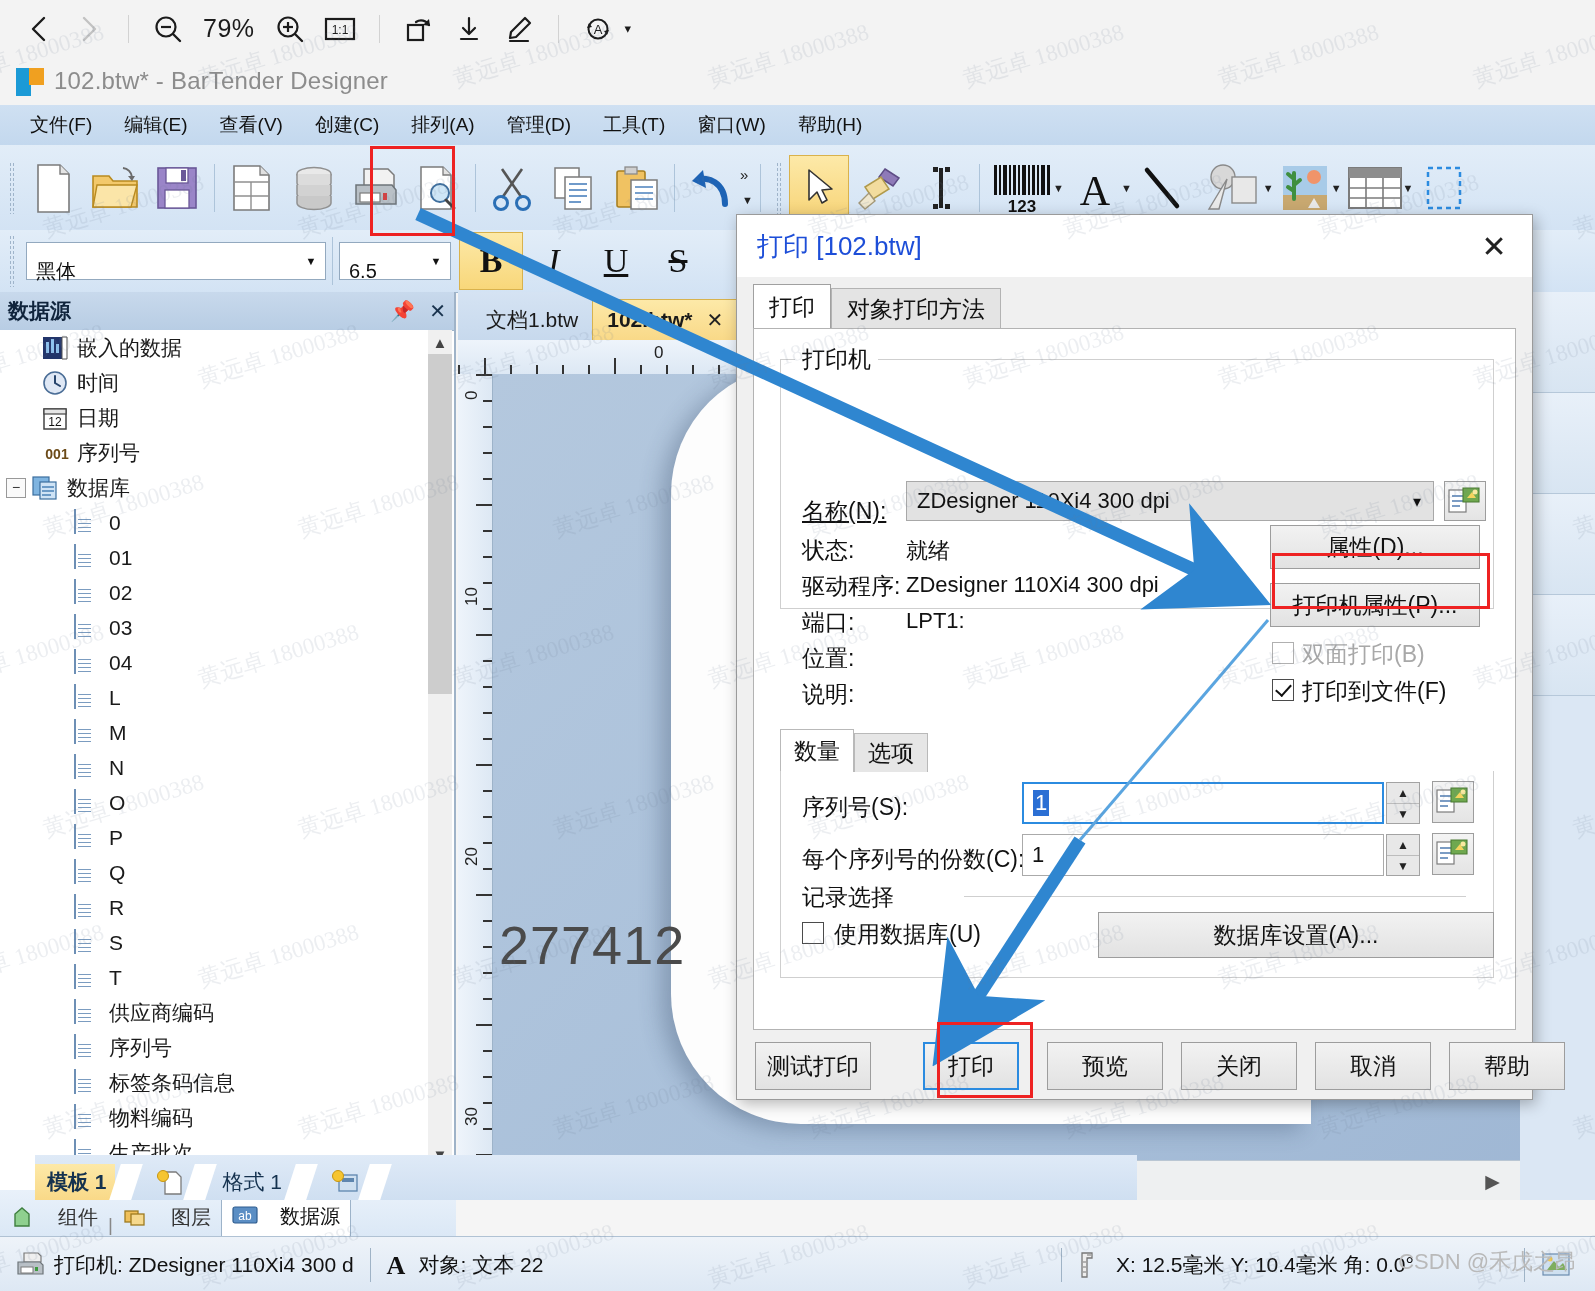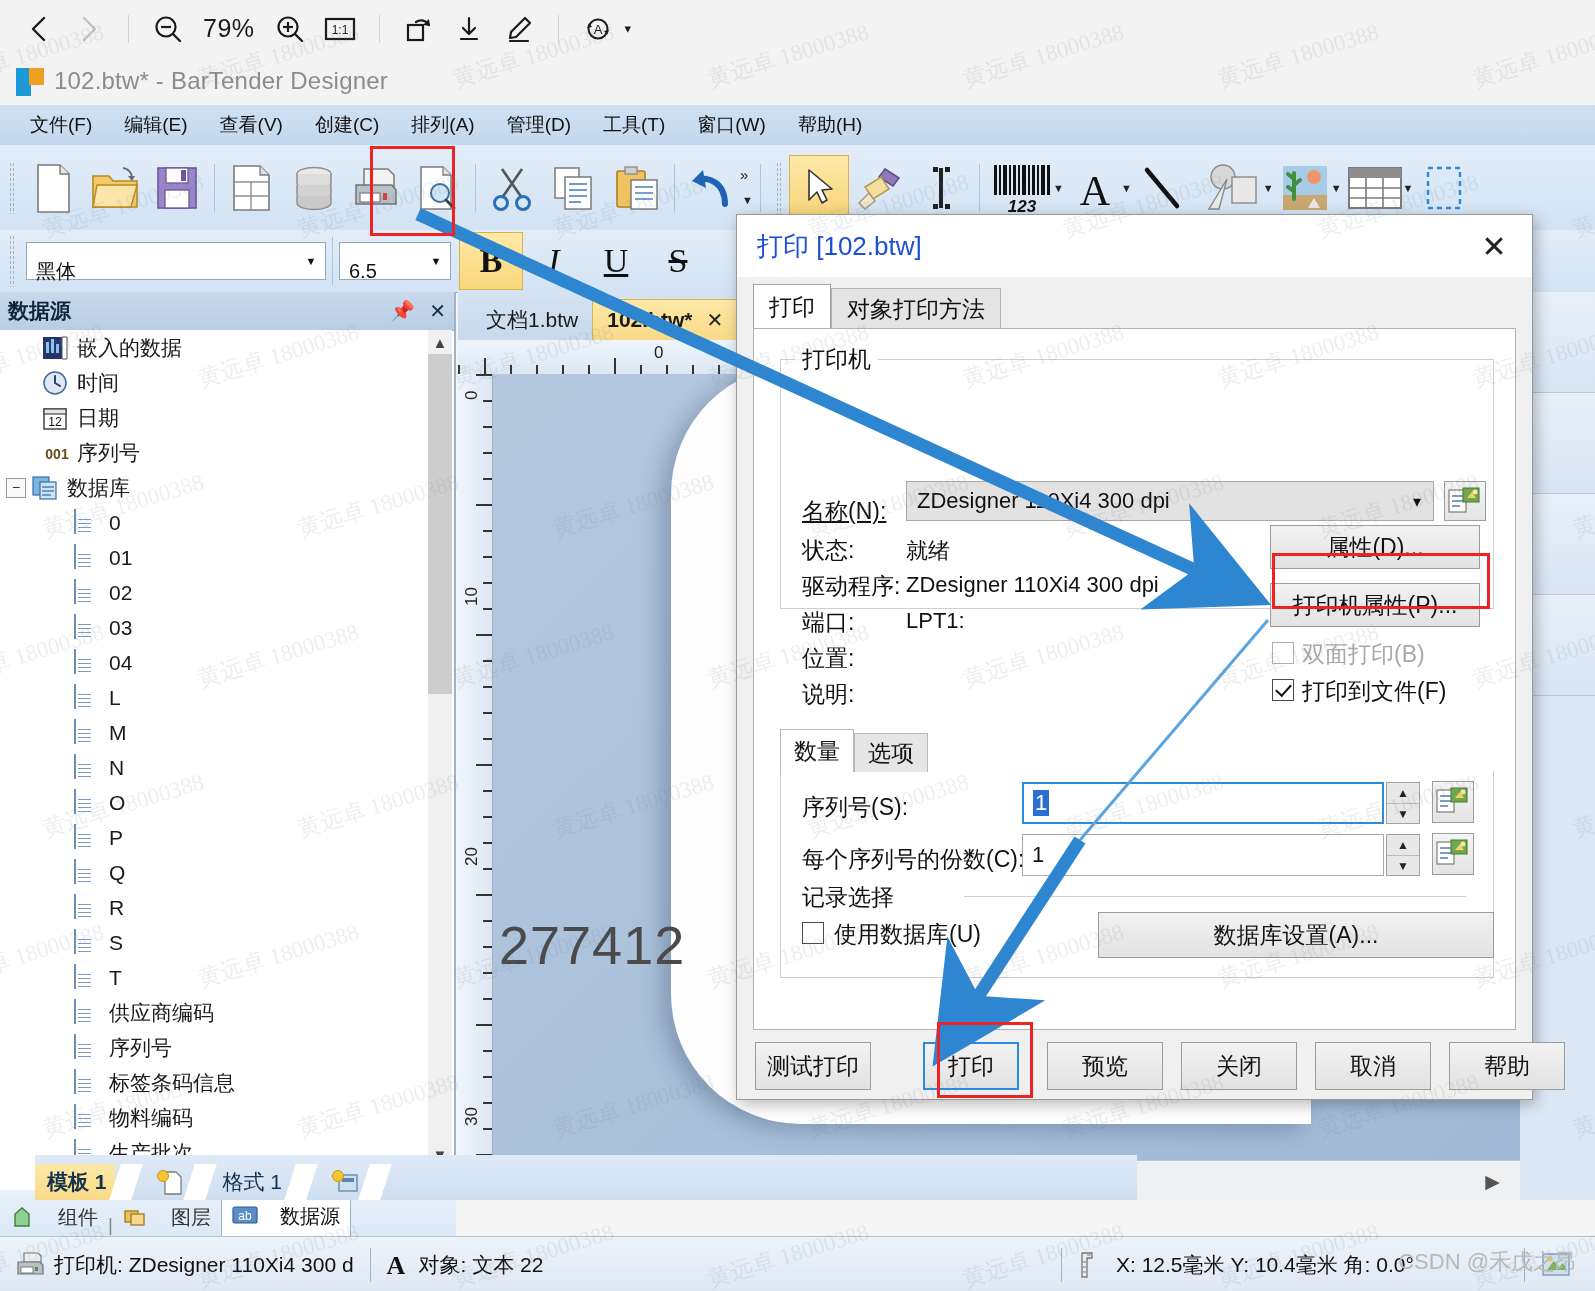--- a/index.html
+++ b/index.html
@@ -403,21 +403,21 @@
   <div class="tb-ico">
     <svg width="34" height="50" viewBox="0 0 34 50">
         <rect x="8" y="4" width="5" height="5" fill="#222"></rect>
         <rect x="20" y="4" width="5" height="5" fill="#222"></rect>
         <rect x="14" y="5" width="4" height="40" fill="#222"></rect>
         <rect x="8" y="41" width="5" height="5" fill="#222"></rect>
         <rect x="20" y="41" width="5" height="5" fill="#222"></rect>
       </svg>
   </div>
   <div class="tb-sep"></div>
-  <div class="tb-ico" style="width:72px;font-style:italic;">
+  <div class="tb-ico" style="width:72px;">
     <svg width="62" height="52" viewBox="0 0 62 52">
       <g fill="#111">
         <rect x="3" y="3" width="3" height="30"></rect>
           <rect x="8" y="3" width="2" height="30"></rect>
         <rect x="12" y="3" width="4" height="30"></rect>
           <rect x="18" y="3" width="2" height="30"></rect>
         <rect x="22" y="3" width="3" height="30"></rect>
           <rect x="27" y="3" width="2" height="30"></rect>
         <rect x="31" y="3" width="4" height="30"></rect>
           <rect x="37" y="3" width="2" height="30"></rect>

